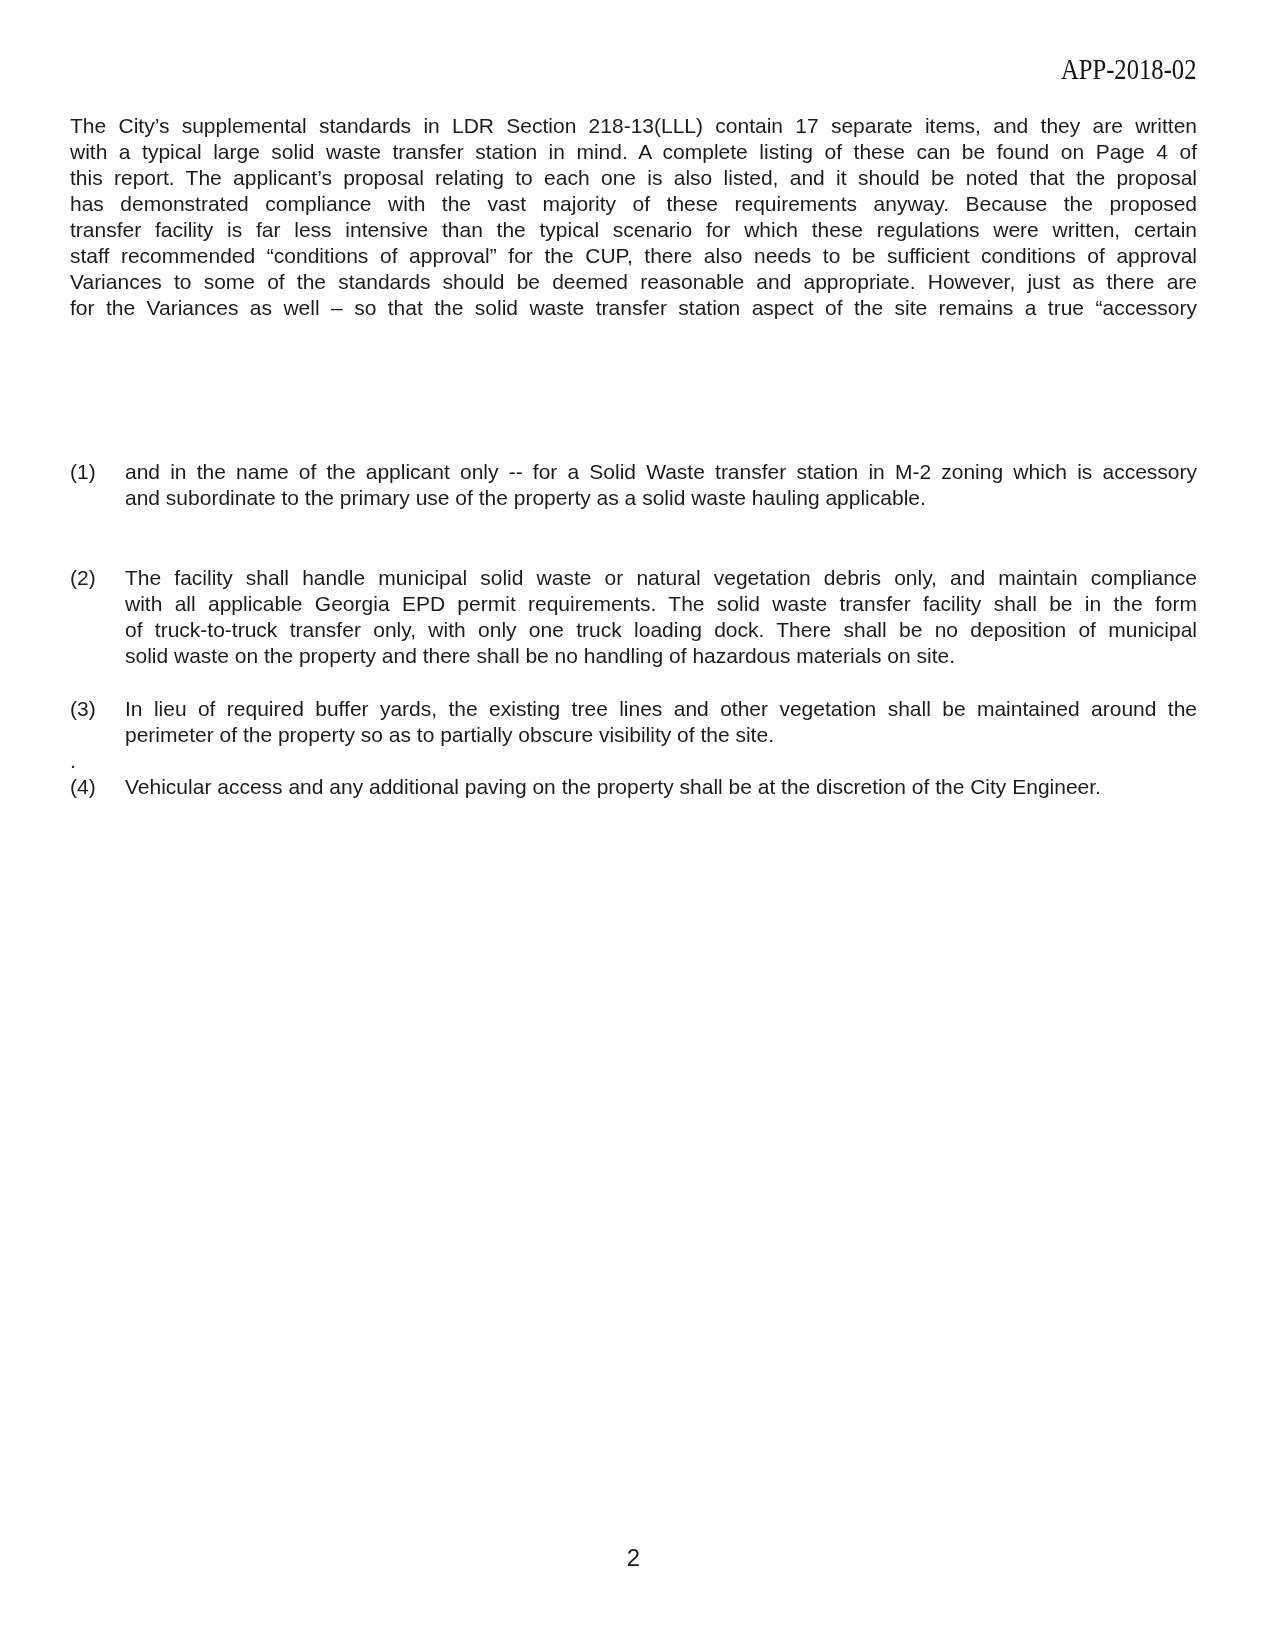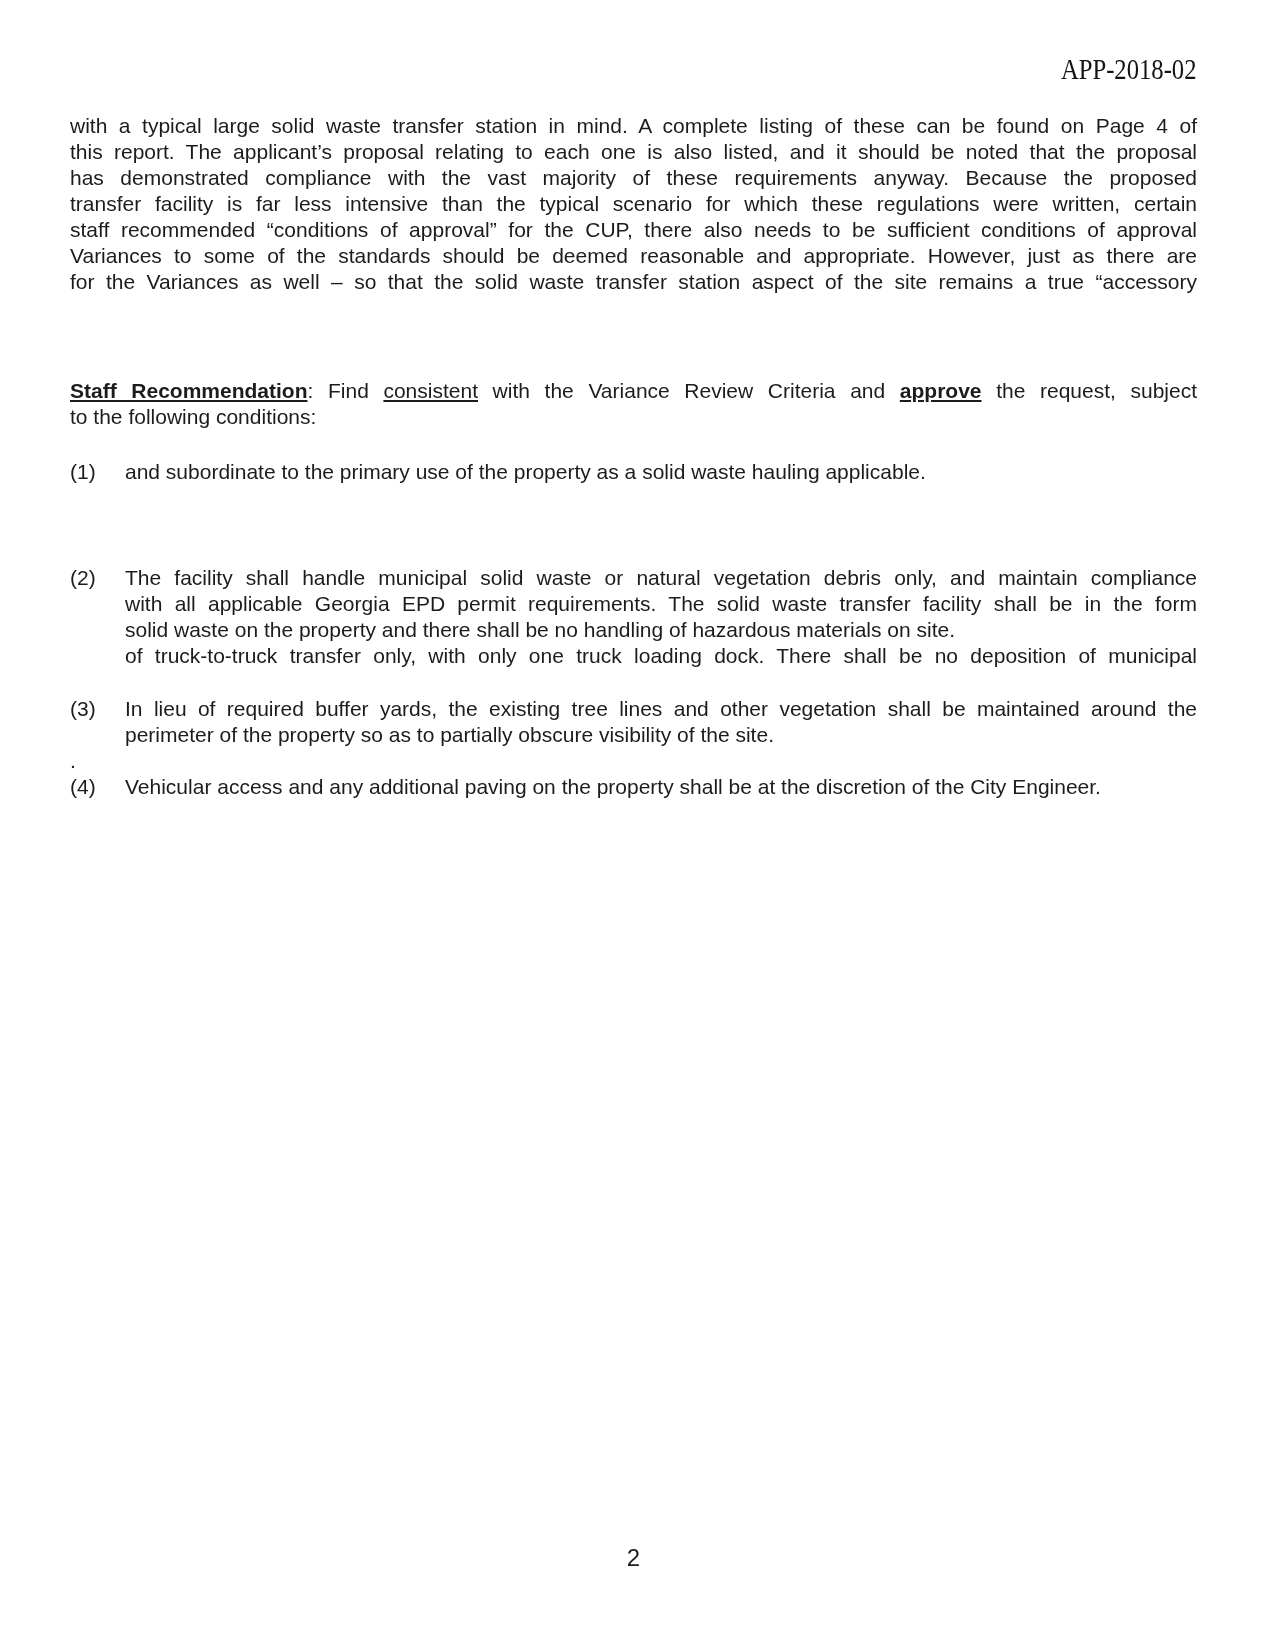--- a/index.html
+++ b/index.html
@@ -78,48 +78,46 @@
 </head>
 <body>
 
 <div class="page">
 
   <div class="header-ref">
     <span class="inner">APP-2018-02</span>
   </div>
 
   <div class="block" style="top:113px;">
+      <div class="tline jl">The City’s supplemental standards in LDR Section 218-13(LLL) contain 17 separate items, and they are written</div>
       <div class="tline jl">with a typical large solid waste transfer station in mind.   A complete listing of these can be found on Page 4 of</div>
       <div class="tline jl">this report.  The applicant’s proposal relating to each one is also listed, and it should be noted that the proposal</div>
       <div class="tline jl">has demonstrated compliance with the vast majority of these requirements anyway.   Because the proposed</div>
       <div class="tline jl">transfer facility is far less intensive than the typical scenario for which these regulations were written, certain</div>
       <div class="tline jl">staff recommended “conditions of approval” for the CUP, there also needs to be sufficient conditions of approval</div>
       <div class="tline jl">Variances to some of the standards should be deemed reasonable and appropriate.  However, just as there are</div>
       <div class="tline jl">for the Variances as well – so that the solid waste transfer station aspect of the site remains a true “accessory</div>
     </div>
 
-  <div class="block" style="top:378px;">
-      <div class="tline jl"><span class="b u">Staff Recommendation</span><span>:  </span><span> Find </span><span class="u">consistent</span><span> with the Variance Review Criteria and </span><span class="b u">approve</span><span> the request, subject</span></div>
-      <div class="tline">to the following conditions:</div>
-    </div>
 
   <div class="block cond-row" style="top:459px;">
     <div class="cond-num">(1)</div>
     <div class="cond-text">
+        <div class="tline jl">and in the name of the applicant only -- for a Solid Waste transfer station in M-2 zoning which is accessory</div>
         <div class="tline">and subordinate to the primary use of the property as a solid waste hauling applicable.</div>
       </div>
   </div>
 
   <div class="block cond-row" style="top:565px;">
     <div class="cond-num">(2)</div>
     <div class="cond-text">
         <div class="tline jl">The facility shall handle municipal solid waste or natural vegetation debris only, and maintain compliance</div>
         <div class="tline jl">with all applicable Georgia EPD permit requirements.  The solid waste transfer facility shall be in the form</div>
+        <div class="tline jl">of truck-to-truck transfer only, with only one truck loading dock. There shall be no deposition of municipal</div>
         <div class="tline">solid waste on the property and there shall be no handling of hazardous materials on site.</div>
-        <div class="tline jl">of truck-to-truck transfer only, with only one truck loading dock. There shall be no deposition of municipal</div>
       </div>
   </div>
 
   <div class="block cond-row" style="top:696px;">
     <div class="cond-num">(3)</div>
     <div class="cond-text">
         <div class="tline jl">In lieu of required buffer yards, the existing tree lines and other vegetation shall be maintained around the</div>
         <div class="tline">perimeter of the property so as to partially obscure visibility of the site.</div>
       </div>
   </div>

